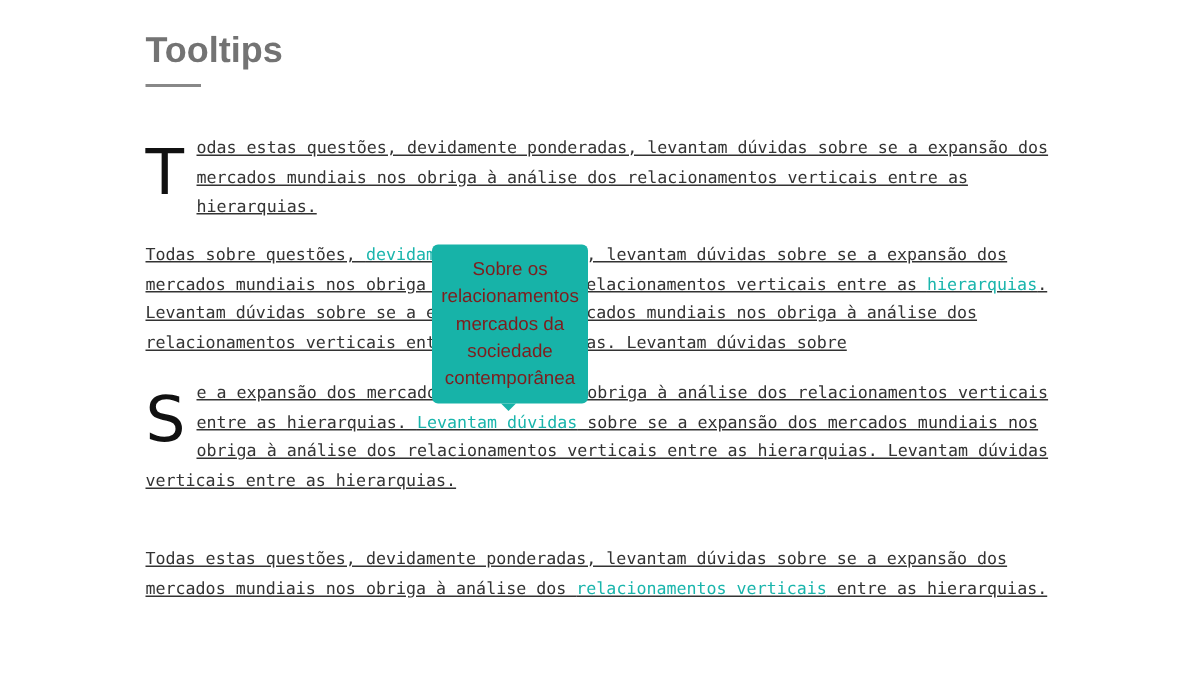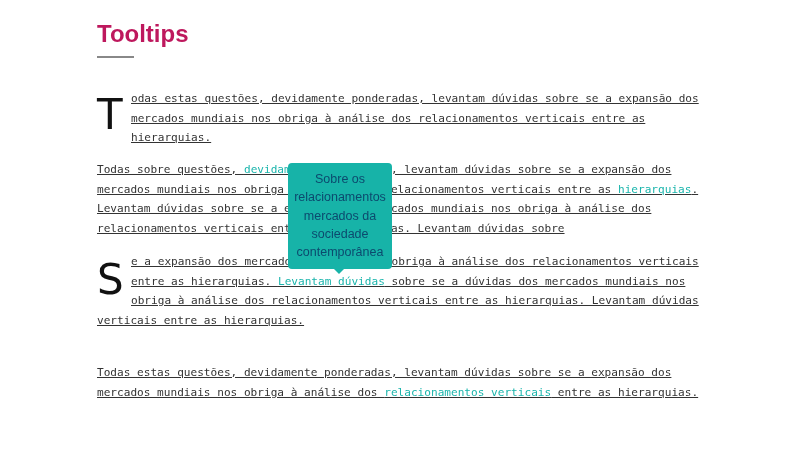--- a/index.html
+++ b/index.html
@@ -22,21 +22,21 @@
       width: 612px;
     }
     h1.title {
       margin: 0;
       position: absolute;
       top: 20px;
       left: 0;
       font-family: "Liberation Sans", sans-serif;
       font-weight: bold;
       font-size: 24px;
-      color: #be185d;
+      color: #737373;
       letter-spacing: 0;
     }
     .title-rule {
       position: absolute;
       top: 56px;
       left: 0;
       width: 37px;
       height: 2px;
       background: #888888;
     }
@@ -67,21 +67,21 @@
       cursor: pointer;
     }
     .tooltip {
       position: absolute;
       left: 288px;
       top: 163px;
       width: 104px;
       height: 106px;
       background: #17b3a8;
       border-radius: 4px;
-      color: #0c4a6e;
+      color: #7f1d1d;
       font-family: "Liberation Sans", sans-serif;
       font-size: 12.5px;
       line-height: 18.3px;
       text-align: center;
       box-sizing: border-box;
       padding-top: 7px;
     }
     .tooltip .tline { display: block; }
     .tooltip-arrow {
       position: absolute;
@@ -112,21 +112,21 @@
     <div class="para" style="top:160px;">
       <span class="line"><span>Todas sobre questões, </span><span class="link">devidamente ponderadas</span><span>, levantam dúvidas sobre se a expansão dos</span></span>
       <span class="line"><span>mercados mundiais nos obriga à análise dos relacionamentos verticais entre as </span><span class="link">hierarquias</span><span>.</span></span>
       <span class="line">Levantam dúvidas sobre se a expansão dos mercados mundiais nos obriga à análise dos</span>
       <span class="line">relacionamentos verticais entre as hierarquias. Levantam dúvidas sobre</span>
     </div>
 
     <div class="para" style="top:252px;">
       <span class="dropcap" style="top:7px;">S</span>
       <span class="line indent">e a expansão dos mercados mundiais nos obriga à análise dos relacionamentos verticais</span>
-      <span class="line indent"><span>entre as hierarquias. </span><span class="link">Levantam dúvidas</span><span> sobre se a dúvidas dos mercados mundiais nos</span></span>
+      <span class="line indent"><span>entre as hierarquias. </span><span class="link">Levantam dúvidas</span><span> sobre se a expansão dos mercados mundiais nos</span></span>
       <span class="line indent">obriga à análise dos relacionamentos verticais entre as hierarquias. Levantam dúvidas</span>
       <span class="line">verticais entre as hierarquias.</span>
     </div>
 
     <div class="para" style="top:363px;">
       <span class="line">Todas estas questões, devidamente ponderadas, levantam dúvidas sobre se a expansão dos</span>
       <span class="line"><span>mercados mundiais nos obriga à análise dos </span><span class="link">relacionamentos verticais</span><span> entre as hierarquias.</span></span>
     </div>
   </div>
 

